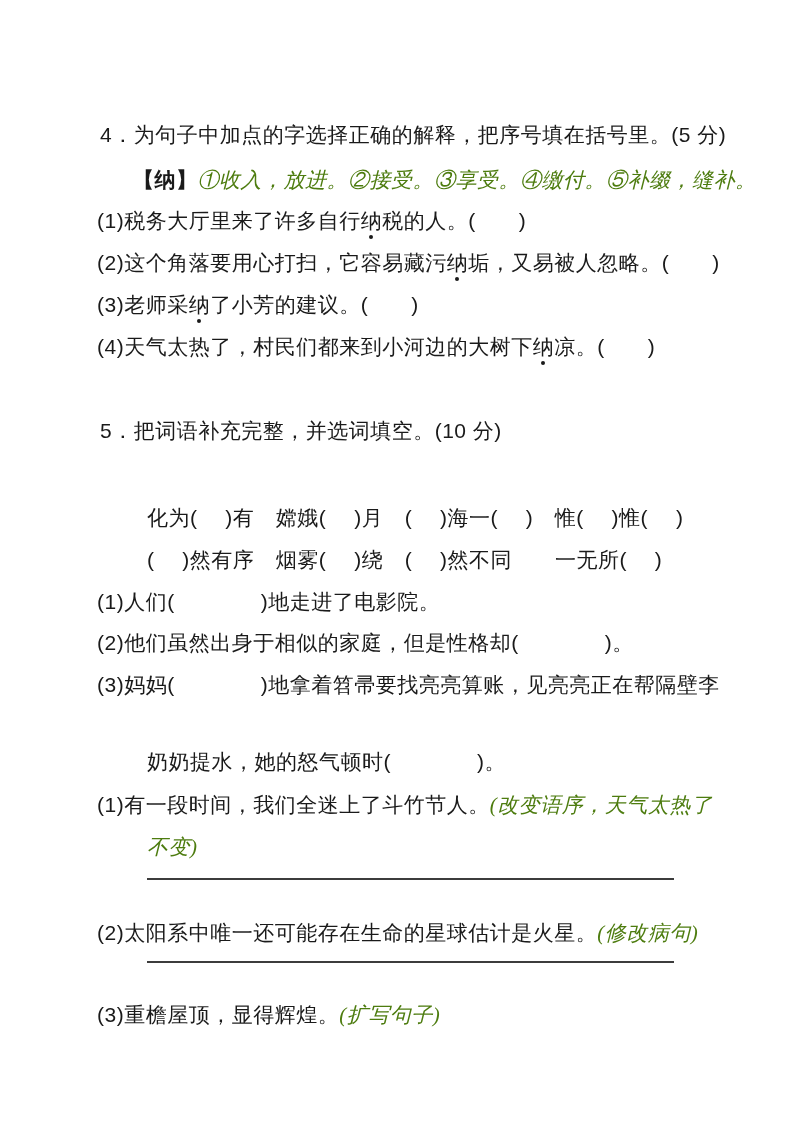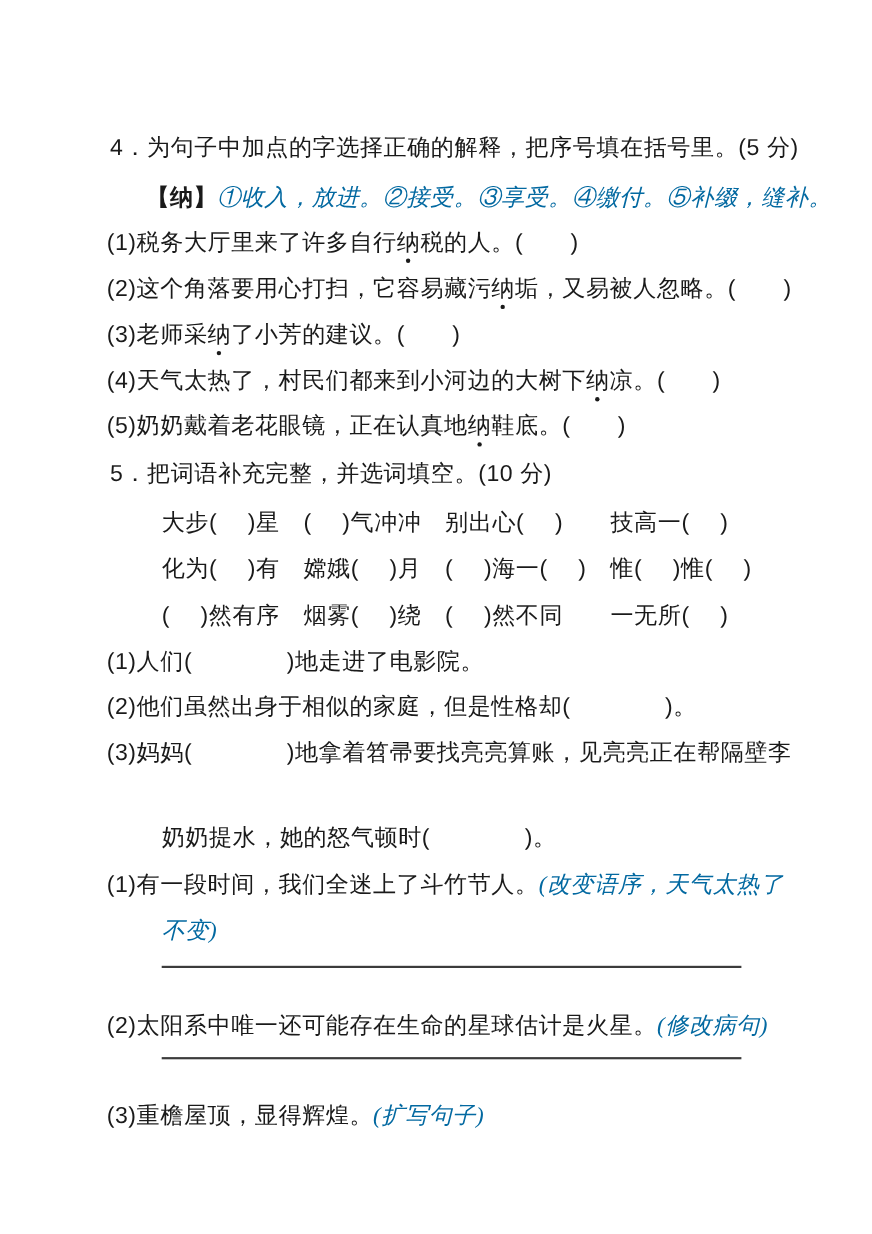--- a/index.html
+++ b/index.html
@@ -25,21 +25,21 @@
     line-height: 27px;
     white-space: pre;
     letter-spacing: 0.5px;
   }
   .stem { left: 100px; }
   .indent-def { left: 133px; }
   .indent-row { left: 147px; }
   .kai {
     font-family: "Liberation Serif", "DejaVu Serif", serif;
     font-style: italic;
-    color: #0369a1;
+    color: #4d7c0f;
   }
   .bold-head {
     font-weight: 700;
   }
   .emdot {
     position: relative;
     display: inline-block;
   }
   .emdot::after {
     content: "";
@@ -70,25 +70,23 @@
   <div class="line indent-def" style="top:150px"><span class="bold-head">【纳】</span><span class="kai">①收入，放进。②接受。③享受。④缴付。⑤补缀，缝补。</span></div>
 
   <div class="line" style="top:191px"><span>(1)税务大厅里来了许多自行</span><span class="emdot">纳</span><span>税的人。(　　)</span></div>
 
   <div class="line" style="top:233px"><span>(2)这个角落要用心打扫，它容易藏污</span><span class="emdot">纳</span><span>垢，又易被人忽略。(　　)</span></div>
 
   <div class="line" style="top:275px"><span>(3)老师采</span><span class="emdot">纳</span><span>了小芳的建议。(　　)</span></div>
 
   <div class="line" style="top:317px"><span>(4)天气太热了，村民们都来到小河边的大树下</span><span class="emdot">纳</span><span>凉。(　　)</span></div>
 
-  <div class="line" style="top:358px"><span>(5)奶奶戴着老花眼镜，正在认真地</span><span class="emdot">纳</span><span>鞋底。(　　)</span></div>
 
   <div class="line stem" style="top:401px">5．把词语补充完整，并选词填空。(10 分)</div>
 
-  <div class="line indent-row" style="top:446px">大步(　 )星　(　 )气冲冲　别出心(　 )　　技高一(　 )</div>
   <div class="line indent-row" style="top:488px">化为(　 )有　嫦娥(　 )月　(　 )海一(　 )　惟(　 )惟(　 )</div>
   <div class="line indent-row" style="top:530px">(　 )然有序　烟雾(　 )绕　(　 )然不同　　一无所(　 )</div>
 
   <div class="line" style="top:572px">(1)人们(　　　　)地走进了电影院。</div>
   <div class="line" style="top:613px">(2)他们虽然出身于相似的家庭，但是性格却(　　　　)。</div>
   <div class="line" style="top:655px">(3)妈妈(　　　　)地拿着笤帚要找亮亮算账，见亮亮正在帮隔壁李</div>
   <div class="line indent-row" style="top:732px">奶奶提水，她的怒气顿时(　　　　)。</div>
 
 
   <div class="line" style="top:775px"><span>(1)有一段时间，我们全迷上了斗竹节人。</span><span class="kai">(改变语序，天气太热了</span></div>

